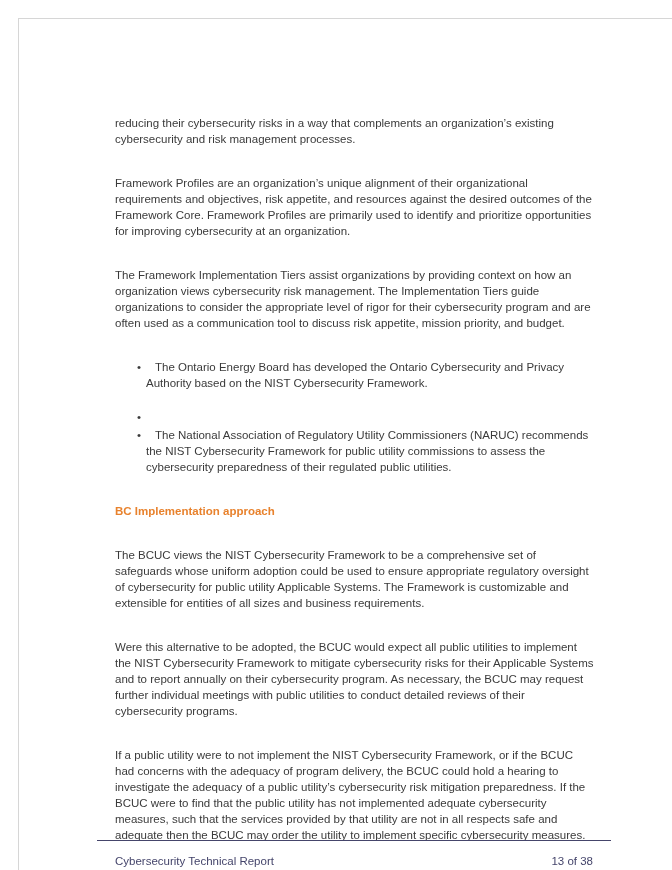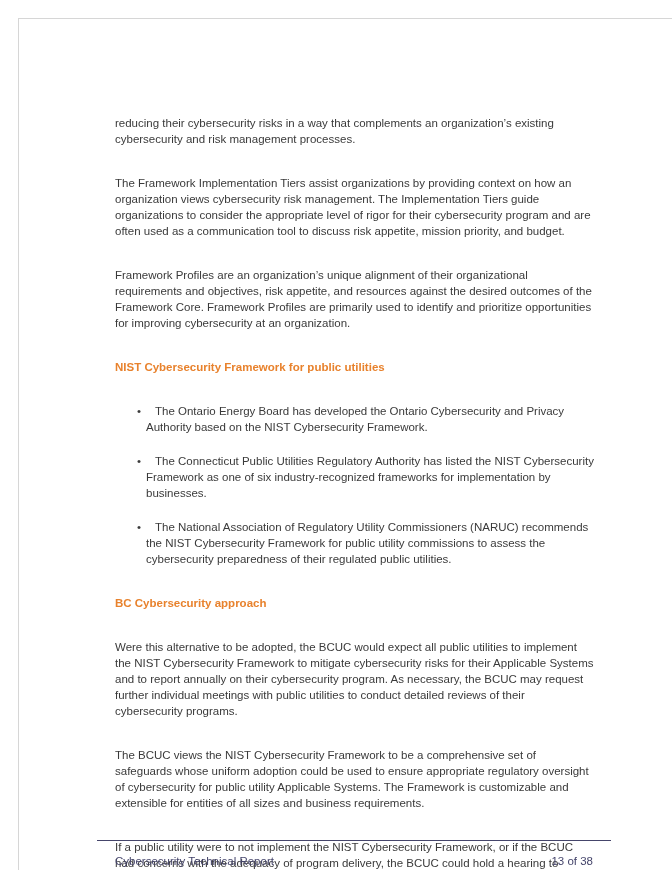--- a/index.html
+++ b/index.html
@@ -69,47 +69,45 @@
 </style>
 </head>
 <body>
 
 <div class="page">
 
   <div class="content">
 
     <p>reducing their cybersecurity risks in a way that complements an organization’s existing cybersecurity and risk management processes.</p>
 
+    <p>Framework Profiles are an organization’s unique alignment of their organizational requirements and objectives, risk appetite, and resources against the desired outcomes of the Framework Core. Framework Profiles are primarily used to identify and prioritize opportunities for improving cybersecurity at an organization.</p>
+
     <p>The Framework Implementation Tiers assist organizations by providing context on how an organization views cybersecurity risk management. The Implementation Tiers guide organizations to consider the appropriate level of rigor for their cybersecurity program and are often used as a communication tool to discuss risk appetite, mission priority, and budget.</p>
 
-    <p>Framework Profiles are an organization’s unique alignment of their organizational requirements and objectives, risk appetite, and resources against the desired outcomes of the Framework Core. Framework Profiles are primarily used to identify and prioritize opportunities for improving cybersecurity at an organization.</p>
-
-    <h3 class="section-heading">NIST Cybersecurity Framework for public utilities</h3>
 
 
     <ul class="bullet-list">
       <li>
         <span class="bullet-glyph">•</span>
         <span>The Ontario Energy Board has developed the Ontario Cybersecurity and Privacy Authority based on the NIST Cybersecurity Framework.</span>
       </li>
       <li>
         <span class="bullet-glyph">•</span>
-        <span>The Connecticut Public Utilities Regulatory Authority has listed the NIST Cybersecurity Framework as one of six industry-recognized frameworks for implementation by businesses.</span>
       </li>
       <li>
         <span class="bullet-glyph">•</span>
         <span>The National Association of Regulatory Utility Commissioners (NARUC) recommends the NIST Cybersecurity Framework for public utility commissions to assess the cybersecurity preparedness of their regulated public utilities.</span>
       </li>
     </ul>
 
-    <h3 class="section-heading">BC Cybersecurity approach</h3>
+    <h3 class="section-heading">BC Implementation approach</h3>
+
+    <p>The BCUC views the NIST Cybersecurity Framework to be a comprehensive set of safeguards whose uniform adoption could be used to ensure appropriate regulatory oversight of cybersecurity for public utility Applicable Systems. The Framework is customizable and extensible for entities of all sizes and business requirements.</p>
 
     <p>Were this alternative to be adopted, the BCUC would expect all public utilities to implement the NIST Cybersecurity Framework to mitigate cybersecurity risks for their Applicable Systems and to report annually on their cybersecurity program. As necessary, the BCUC may request further individual meetings with public utilities to conduct detailed reviews of their cybersecurity programs.</p>
-
-    <p>The BCUC views the NIST Cybersecurity Framework to be a comprehensive set of safeguards whose uniform adoption could be used to ensure appropriate regulatory oversight of cybersecurity for public utility Applicable Systems. The Framework is customizable and extensible for entities of all sizes and business requirements.</p>
 
     <p>If a public utility were to not implement the NIST Cybersecurity Framework, or if the BCUC had concerns with the adequacy of program delivery, the BCUC could hold a hearing to investigate the adequacy of a public utility’s cybersecurity risk mitigation preparedness. If the BCUC were to find that the public utility has not implemented adequate cybersecurity measures, such that the services provided by that utility are not in all respects safe and adequate then the BCUC may order the utility to implement specific cybersecurity measures.</p>
 
   </div>
 
   <div class="footer">
     <span>Cybersecurity Technical Report</span>
     <span>13 of 38</span>
   </div>
 

